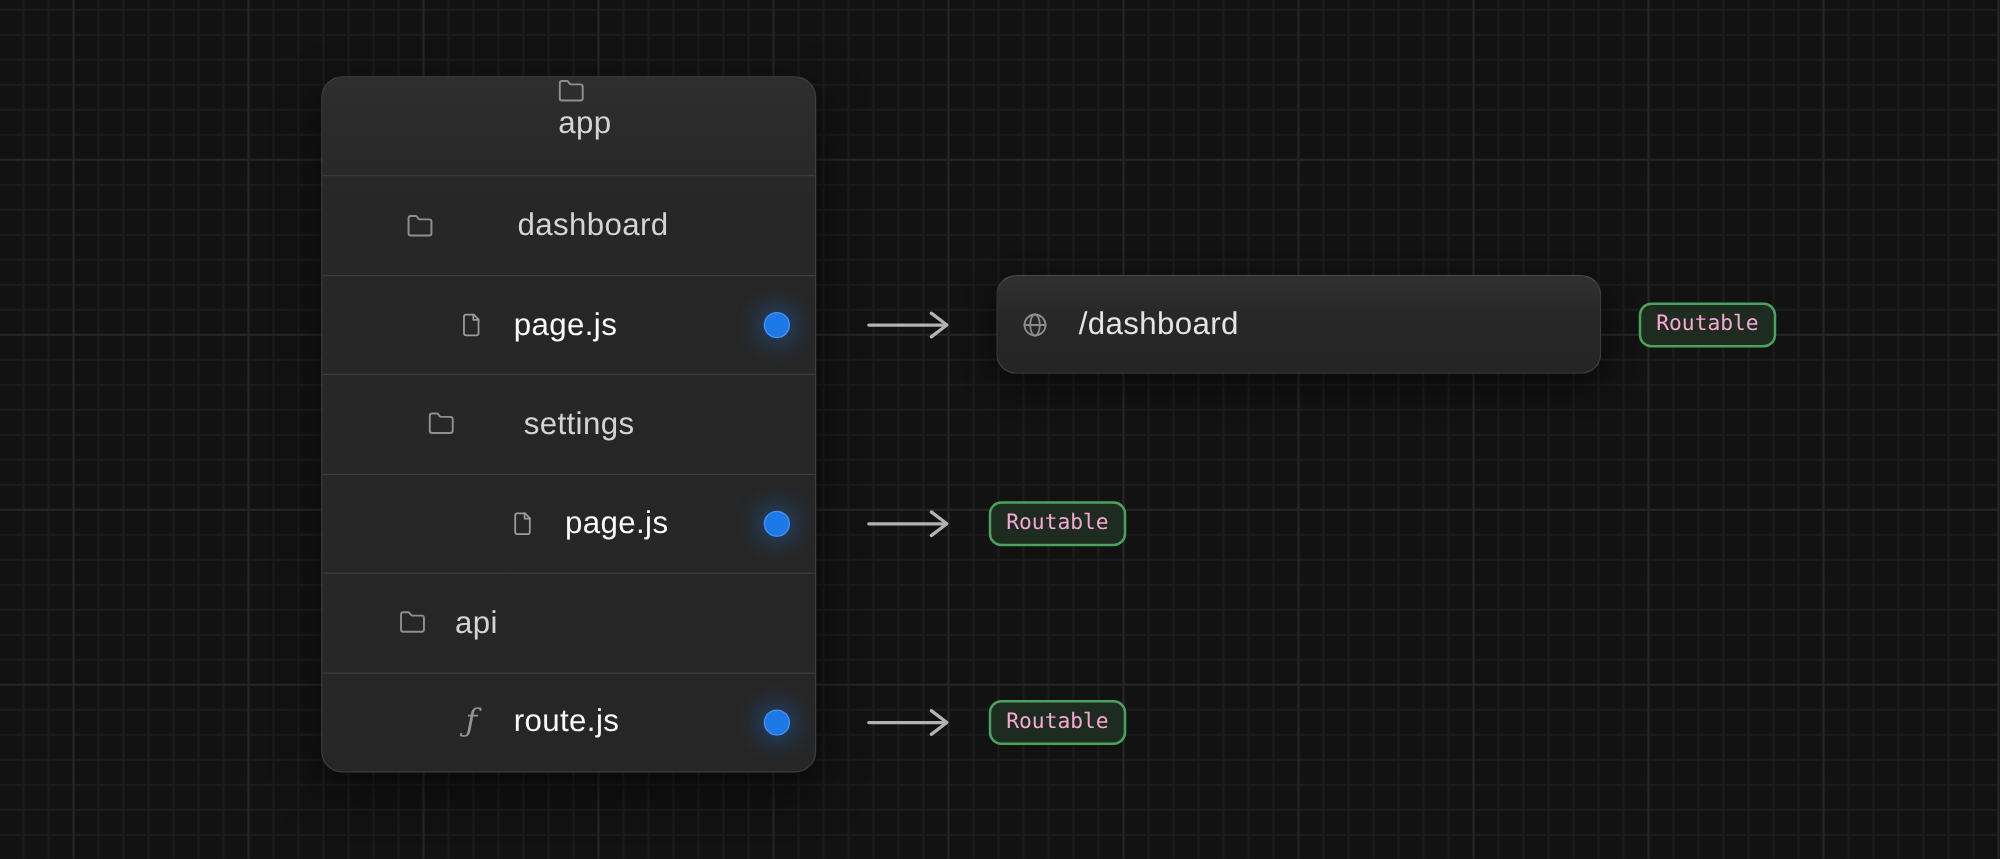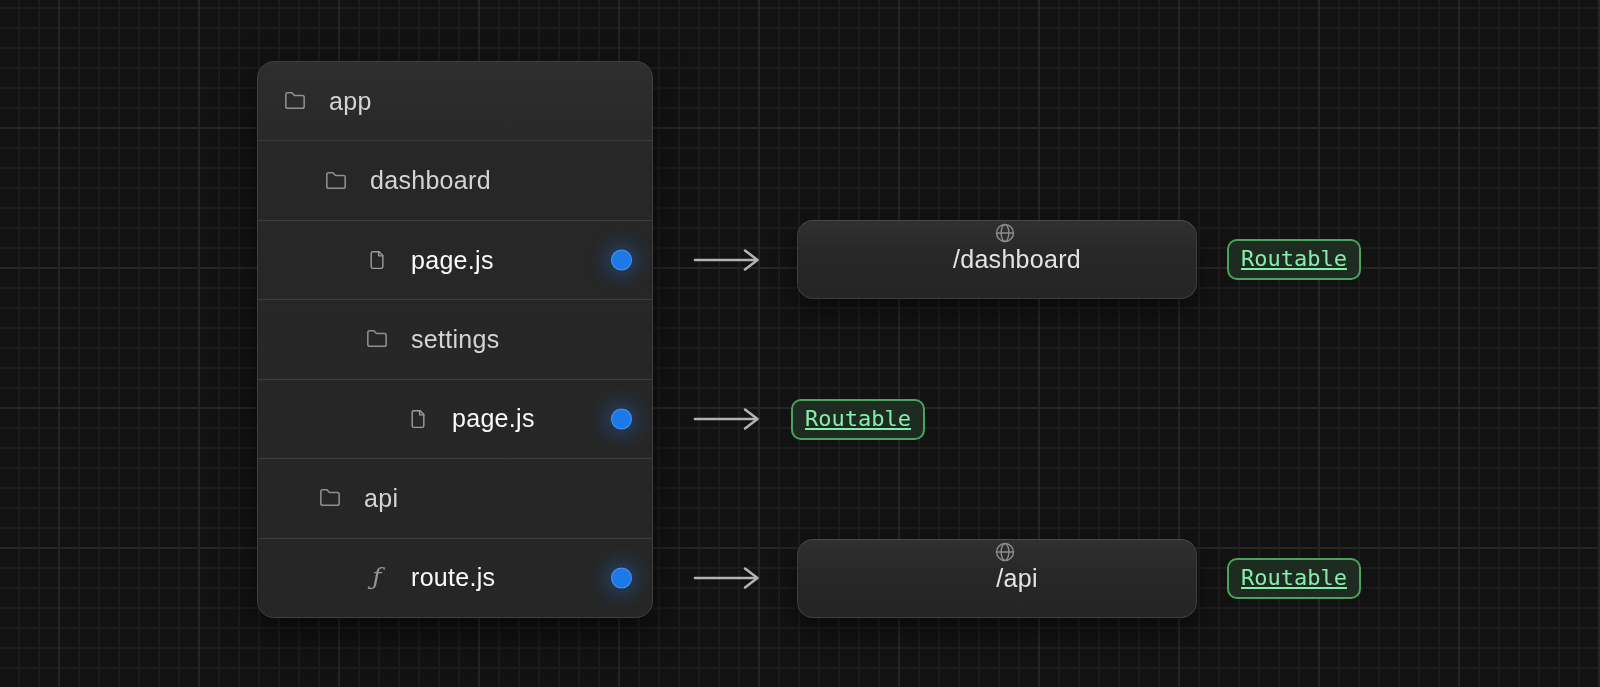--- a/index.html
+++ b/index.html
@@ -34,21 +34,21 @@
     flex-direction: column;
     overflow: hidden;
   }
   .tree-row {
     flex: 1;
     display: flex;
     align-items: center;
     position: relative;
     border-top: 1px solid #3c3c3c;
   }
-  .tree-row:first-child { border-top: none; }
+  .tree-row:first-child { border-top: none; flex-direction: column; }
 
   .icon {
     width: 22px;
     display: inline-flex;
     justify-content: center;
     align-items: center;
     margin-right: 23px;
     flex: none;
   }
   .icon svg { display: block; }
@@ -82,69 +82,67 @@
     left: 693px;
     height: 80px;
     display: flex;
     align-items: center;
     transform: translateY(-50%);
   }
   .arrow { flex: none; display: block; }
 
   .route-box {
     margin-left: 36px;
-    width: 400px; height: 79px;
+    width: 484px; height: 79px;
     border-radius: 16px;
     background: linear-gradient(180deg, #303030 0%, #282828 40%, #242424 100%);
     border: 1px solid #3e3e3e;
     border-top-color: #4a4a4a;
     display: flex;
     align-items: center;
-    padding-left: 40px;
+    padding-left: 19px;
     box-shadow: 0 10px 26px rgba(0,0,0,.45);
-    flex-direction: column;
   }
   .route-box .icon { margin-right: 24px; }
   .route-path {
     font-size: 25px;
     color: #e4e4e4;
     letter-spacing: .3px;
     white-space: nowrap;
   }
 
   .badge {
     margin-left: 30px;
     flex: none;
     font-family: "DejaVu Sans Mono", "Liberation Mono", monospace;
-    font-size: 22px;
+    font-size: 17px;
     line-height: 1;
-    color: #86efac;
+    color: #f9a8d4;
     background: #1e2b21;
     border: 2px solid #4aa35c;
     border-radius: 10px;
     padding: 7px 12px 8px 12px;
-    text-decoration: underline;
   }
 </style>
 </head>
 <body>
 
 <div class="canvas">
   <div class="tree-panel" id="tree-panel">
       <div class="tree-row" style="padding-left: 26px;">
     <span class="icon">
       <svg width="22" height="22" viewBox="0 0 24 24" fill="none" stroke="#8f8f8f" stroke-width="1.7" stroke-linecap="round" stroke-linejoin="round">
         <path d="M20 20a2 2 0 0 0 2-2V8a2 2 0 0 0-2-2h-7.9a2 2 0 0 1-1.69-.9L9.6 3.9A2 2 0 0 0 7.93 3H4a2 2 0 0 0-2 2v13a2 2 0 0 0 2 2Z"></path>
       </svg>
     </span>
 
     <span class="label folder-label">app</span>
 
   </div>
-      <div class="tree-row" style="padding-left: 67px;">
+      <div class="tree-row" style="padding-left: 67px; gap: 44px;">
     <span class="icon">
       <svg width="22" height="22" viewBox="0 0 24 24" fill="none" stroke="#8f8f8f" stroke-width="1.7" stroke-linecap="round" stroke-linejoin="round">
         <path d="M20 20a2 2 0 0 0 2-2V8a2 2 0 0 0-2-2h-7.9a2 2 0 0 1-1.69-.9L9.6 3.9A2 2 0 0 0 7.93 3H4a2 2 0 0 0-2 2v13a2 2 0 0 0 2 2Z"></path>
       </svg>
     </span>
 
     <span class="label folder-label">dashboard</span>
 
   </div>
       <div class="tree-row" style="padding-left: 108px;">
@@ -152,21 +150,21 @@
     <span class="icon">
       <svg width="20" height="22" viewBox="0 0 24 24" fill="none" stroke="#9c9c9c" stroke-width="1.7" stroke-linecap="round" stroke-linejoin="round">
         <path d="M14.5 2H7a2 2 0 0 0-2 2v16a2 2 0 0 0 2 2h10a2 2 0 0 0 2-2V6.5L14.5 2z"></path>
         <path d="M14 2v5h5"></path>
       </svg>
     </span>
 
     <span class="label file-label">page.js</span>
     <span class="dot"></span>
   </div>
-      <div class="tree-row" style="padding-left: 108px;">
+      <div class="tree-row" style="padding-left: 84px; gap: 32px;">
     <span class="icon">
       <svg width="22" height="22" viewBox="0 0 24 24" fill="none" stroke="#8f8f8f" stroke-width="1.7" stroke-linecap="round" stroke-linejoin="round">
         <path d="M20 20a2 2 0 0 0 2-2V8a2 2 0 0 0-2-2h-7.9a2 2 0 0 1-1.69-.9L9.6 3.9A2 2 0 0 0 7.93 3H4a2 2 0 0 0-2 2v13a2 2 0 0 0 2 2Z"></path>
       </svg>
     </span>
 
     <span class="label folder-label">settings</span>
 
   </div>
       <div class="tree-row" style="padding-left: 149px;">
@@ -223,26 +221,16 @@
       <path d="M2 13 H63"></path>
       <path d="M52 3.5 L64.5 13 L52 22.5"></path>
     </svg>
     <span class="badge">Routable</span>
   </div>
       <div class="route-row" style="top: 578.214px;">
     <svg class="arrow" width="68" height="26" viewBox="0 0 68 26" fill="none" stroke="#b3b3b3" stroke-width="2.6" stroke-linecap="round" stroke-linejoin="round">
       <path d="M2 13 H63"></path>
       <path d="M52 3.5 L64.5 13 L52 22.5"></path>
     </svg>
-    <div class="route-box">
-      <span class="icon">
-        <svg width="24" height="24" viewBox="0 0 24 24" fill="none" stroke="#8c8c8c" stroke-width="1.6" stroke-linecap="round" stroke-linejoin="round">
-          <circle cx="12" cy="12" r="9.2"></circle>
-          <path d="M2.8 12h18.4"></path>
-          <ellipse cx="12" cy="12" rx="4.2" ry="9.2"></ellipse>
-        </svg>
-      </span>
-      <span class="route-path">/api</span>
-    </div>
     <span class="badge">Routable</span>
   </div>
     </div>
 </div>
 
 </body></html>

